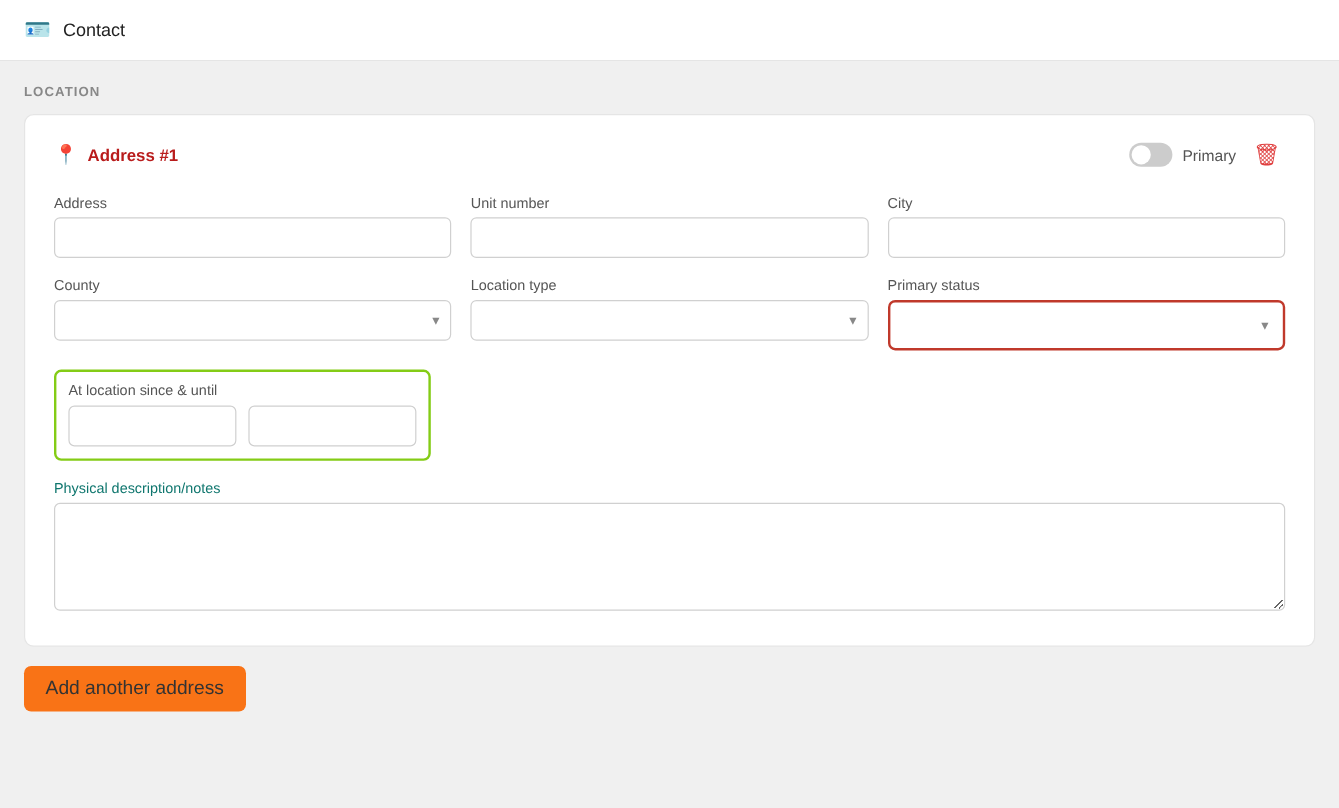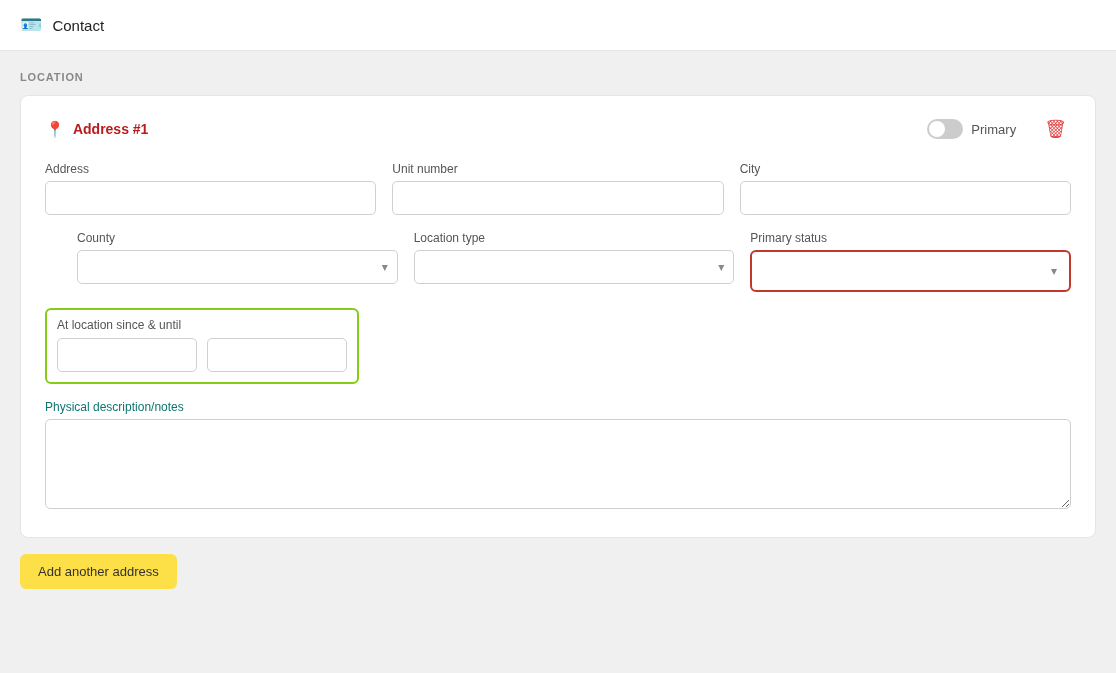--- a/index.html
+++ b/index.html
@@ -70,21 +70,21 @@
 
     .card-title {
       font-size: 14px;
       font-weight: 600;
       color: #b91c1c;
     }
 
     .card-actions {
       display: flex;
       align-items: center;
-      gap: 24px;
+      gap: 10px;
     }
 
     .toggle-group {
       display: flex;
       align-items: center;
       gap: 8px;
     }
 
     .toggle {
       width: 36px;
@@ -222,25 +222,25 @@
       outline: none;
       width: 100%;
       height: 90px;
       background: #fff;
       resize: vertical;
       font-family: inherit;
     }
 
     .add-address-btn {
       margin-top: 16px;
-      background: #fde047;
+      background: #f97316;
       border: none;
       border-radius: 6px;
       padding: 10px 18px;
-      font-size: 13px;
+      font-size: 16px;
       font-weight: 500;
       color: #333;
       cursor: pointer;
       display: flex;
       align-items: center;
       gap: 6px;
       justify-content: flex-end;
     }
   </style>
 </head>
@@ -280,21 +280,21 @@
         <label class="form-label">Unit number</label>
         <input type="text" class="form-input" style="">
       </div>
       <div class="form-group">
         <label class="form-label">City</label>
         <input type="text" class="form-input" style="">
       </div>
     </div>
 
 
-    <div class="form-grid-3" style="margin-bottom: 16px; margin-left: 32px;">
+    <div class="form-grid-3" style="margin-bottom: 16px;">
       <div class="form-group">
         <label class="form-label">County</label>
         <div class="form-select-wrapper">
           <select class="form-select"></select>
           <span class="chevron-icon">▾</span>
         </div>
       </div>
       <div class="form-group">
         <label class="form-label">Location type</label>
         <div class="form-select-wrapper">

